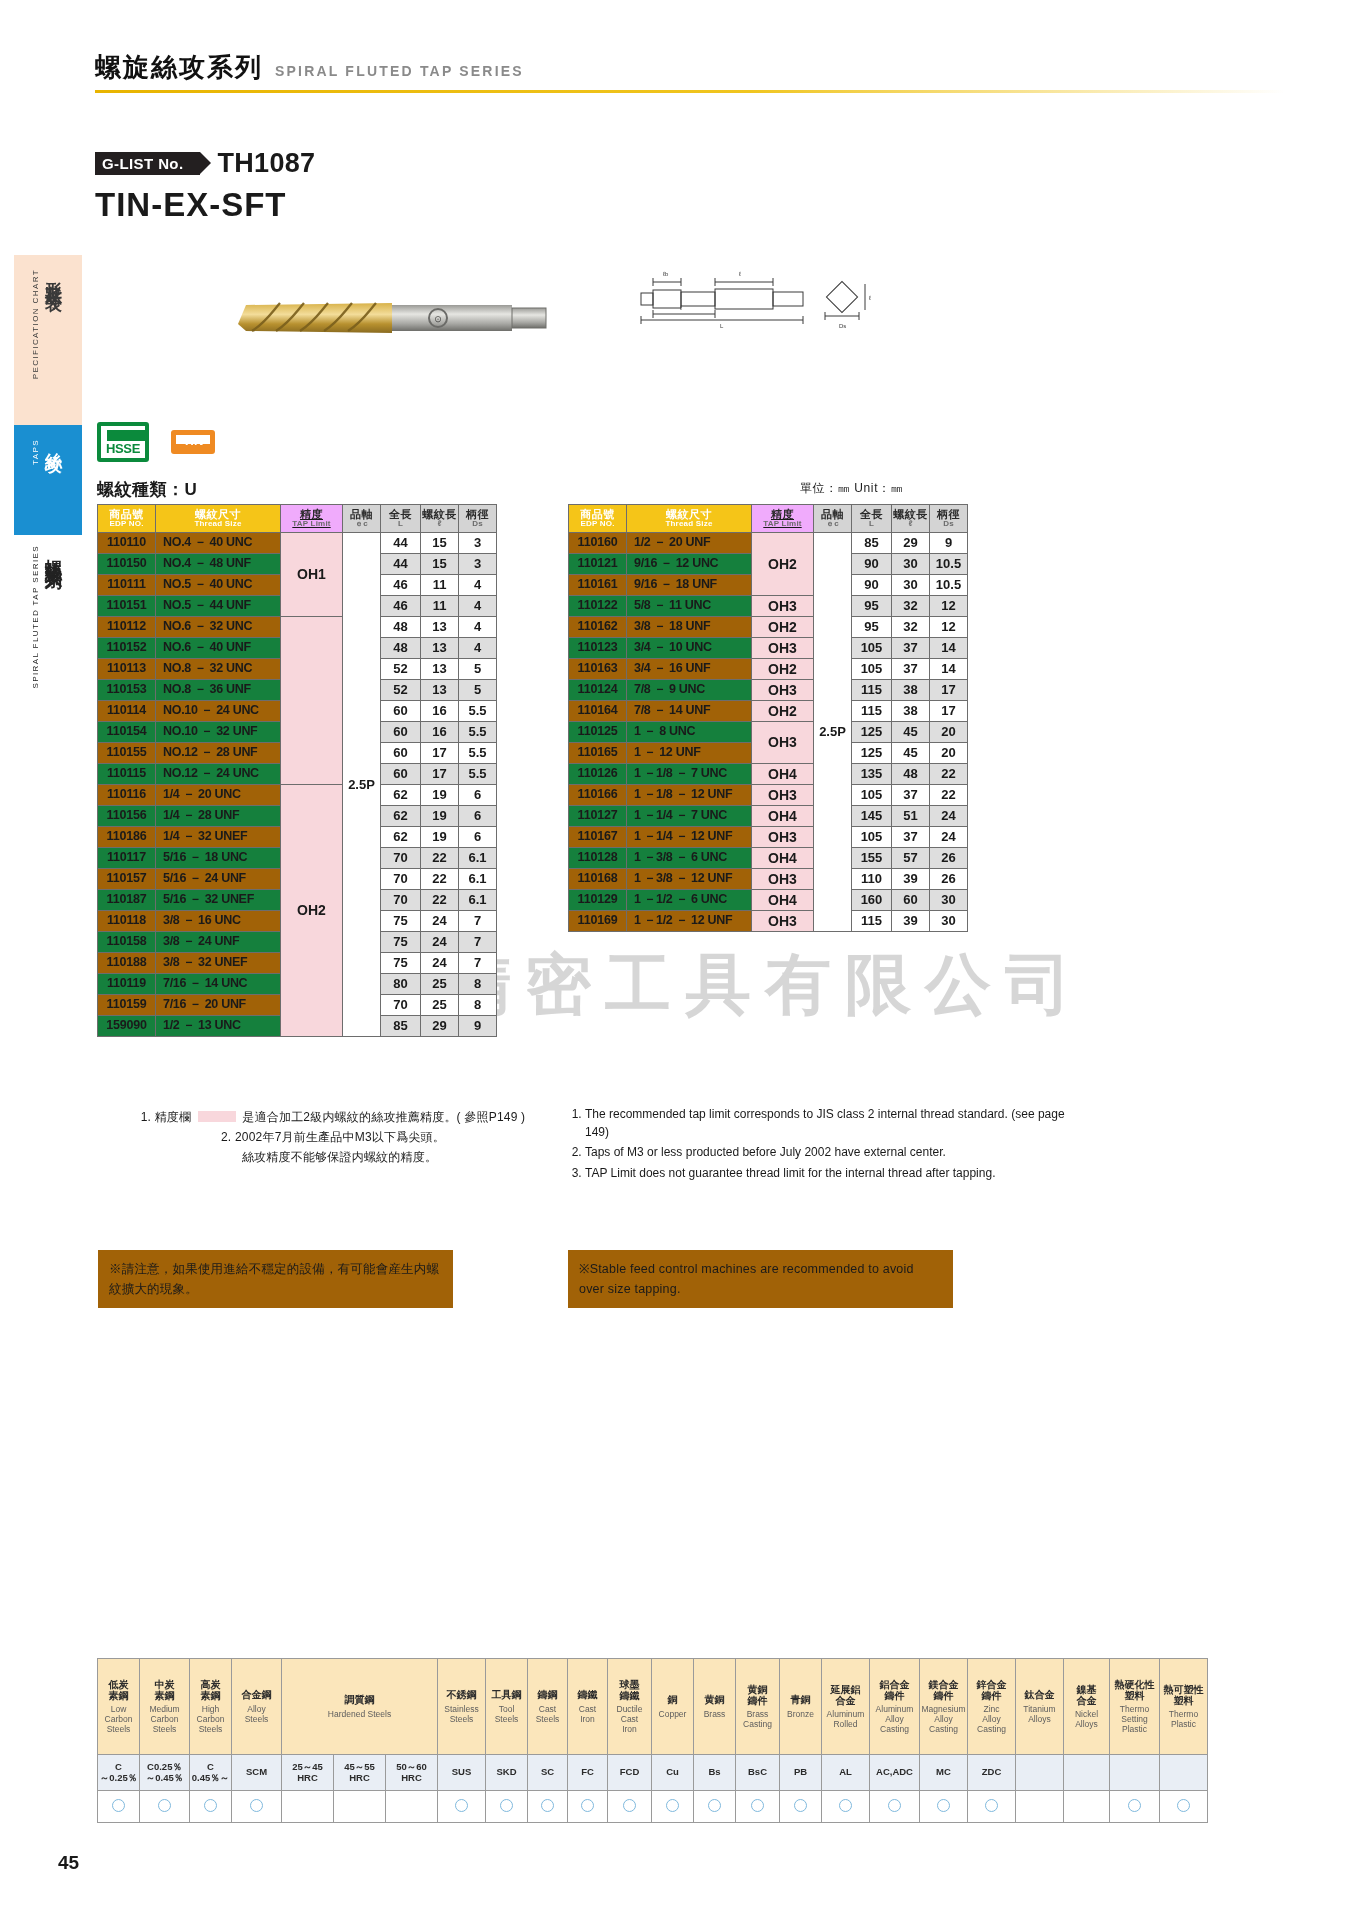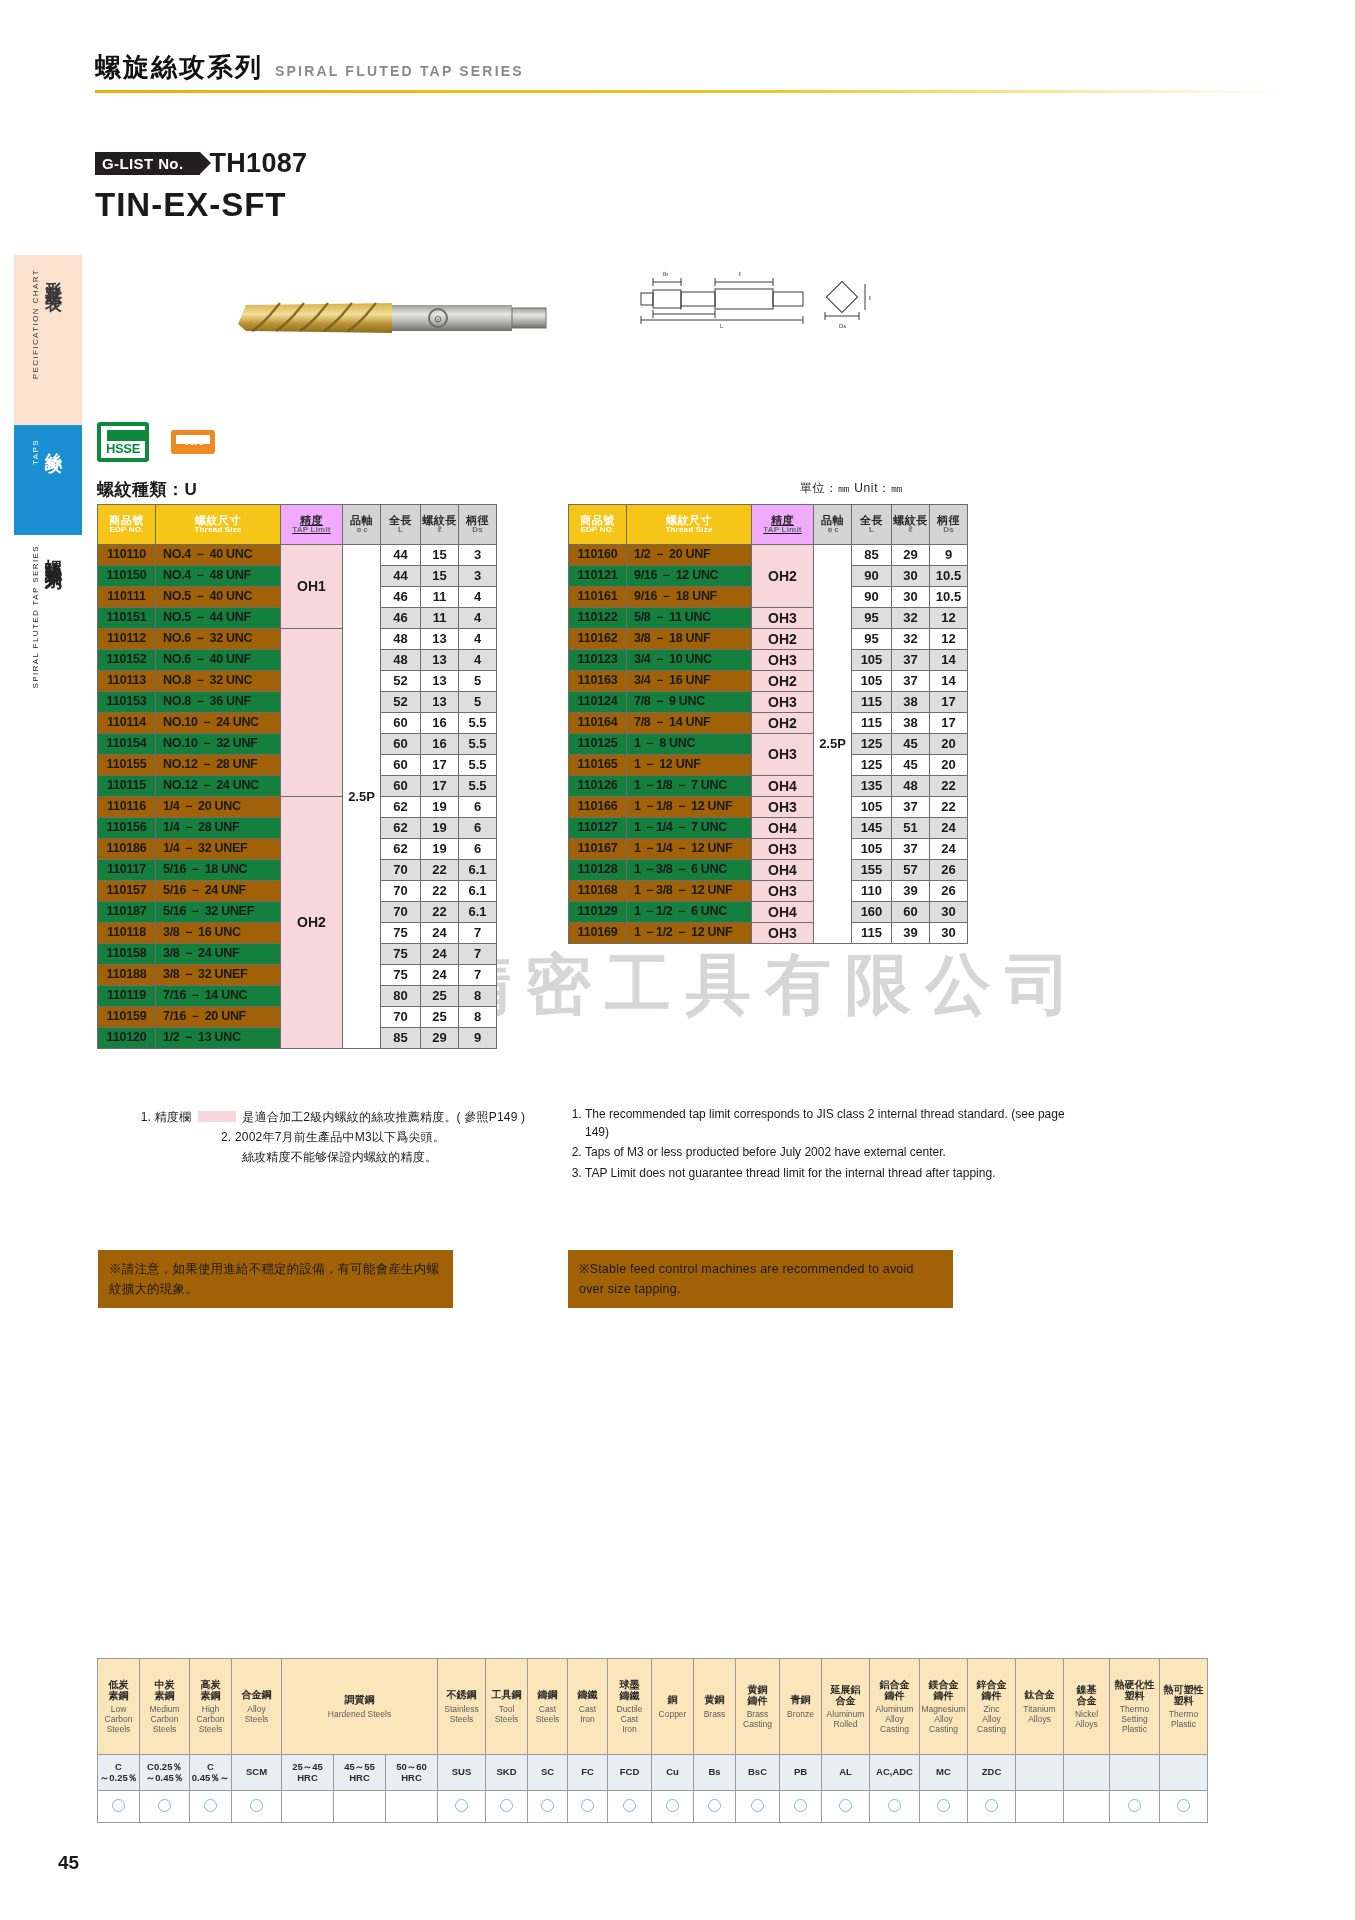--- a/index.html
+++ b/index.html
@@ -30,21 +30,21 @@
     writing-mode:vertical-rl; text-orientation:mixed; transform:rotate(180deg); }
   .tab-a { background:#fbe2cf; height:170px; display:flex; justify-content:center;
     align-items:flex-start; padding-top:14px; gap:2px; color:#3a3a3a; }
   .tab-b { background:#1a8fd1; height:110px; display:flex; justify-content:center;
     align-items:flex-start; padding-top:14px; gap:2px; color:#ffffff; }
   .tab-c { background:#ffffff; height:235px; display:flex; justify-content:center;
     align-items:flex-start; padding-top:10px; gap:2px; color:#222; }
 
   
   #prod-block { position:absolute; left:95px; top:148px; width:1200px; }
-  .glist-line { display:flex; align-items:center; gap:0; }
+  .glist-line { display:flex; align-items:center; gap:8px; }
   .glist-tag { position:relative; background:#231f20; color:#fff;
     font-size:15px; font-weight:bold; letter-spacing:.4px;
     padding:3px 16px 3px 7px; line-height:1.15; }
   .glist-tag:after { content:""; position:absolute; right:-11px; top:0;
     border-left:11px solid #231f20; border-top:11.5px solid transparent;
     border-bottom:11.5px solid transparent; }
   .glist-no { font-size:27px; font-weight:bold; letter-spacing:.3px; margin-left:10px; }
   .tin-bar { margin-top:4px; height:30px; width:905px;
     background:linear-gradient(to right,#f0b91d 0%,#f2bf2b 62%,#fbe9b8 88%,#ffffff 100%);
     display:flex; align-items:center; padding-left:6px; gap:8px; }
@@ -76,21 +76,21 @@
     font-size:17px; font-weight:bold; letter-spacing:.5px; }
   #unit-label { position:absolute; left:800px; top:480px; font-size:12px; letter-spacing:.6px; }
 
   
   .spec-tbl { position:absolute; border-collapse:collapse; table-layout:fixed; }
   #tbl-left  { left:97px; top:504px; }
   #tbl-right { left:568px; top:504px; }
   .spec-tbl td, .spec-tbl th { border:1px solid #6d6d6d; padding:0;
     text-align:center; vertical-align:middle; font-size:12.5px; font-weight:bold;
     line-height:1.05; }
-  .spec-tbl thead th { height:40px; }
+  .spec-tbl thead th { height:28px; }
   .h-yellow { background:#f5c518; }
   .h-pink   { background:#f0abfc;text-decoration:underline; }
   .h-gray   { background:#d4d4d4; }
   .hcn { display:block; font-size:11px; color:#fff; letter-spacing:.5px; }
   .hen { display:block; font-size:8px; color:#fff; letter-spacing:.2px; font-weight:bold; }
   .h-pink .hcn, .h-gray .hcn { color:#2a2a2a; }
   .h-pink .hen, .h-gray .hen { color:#6a6a6a; }
   .spec-tbl tbody td { height:21px; }
   tr.r-white td.c-edp, tr.r-white td.c-size { background:#a16207; }
   tr.r-yellow td.c-edp, tr.r-yellow td.c-size { background:#15803d; }
@@ -454,21 +454,21 @@
         <td class="c-num">8</td>
       </tr>
       <tr class="r-white">
         <td class="c-edp">110159</td>
         <td class="c-size">7/16 －  20 UNF</td>
         <td class="c-num">70</td>
         <td class="c-num">25</td>
         <td class="c-num">8</td>
       </tr>
       <tr class="r-yellow">
-        <td class="c-edp">110120</td>
+        <td class="c-edp">159090</td>
         <td class="c-size">1/2  －  13 UNC</td>
         <td class="c-num">85</td>
         <td class="c-num">29</td>
         <td class="c-num">9</td>
       </tr>
     </tbody>
 </table>
 
 <table class="spec-tbl" id="tbl-right">
   <colgroup>

